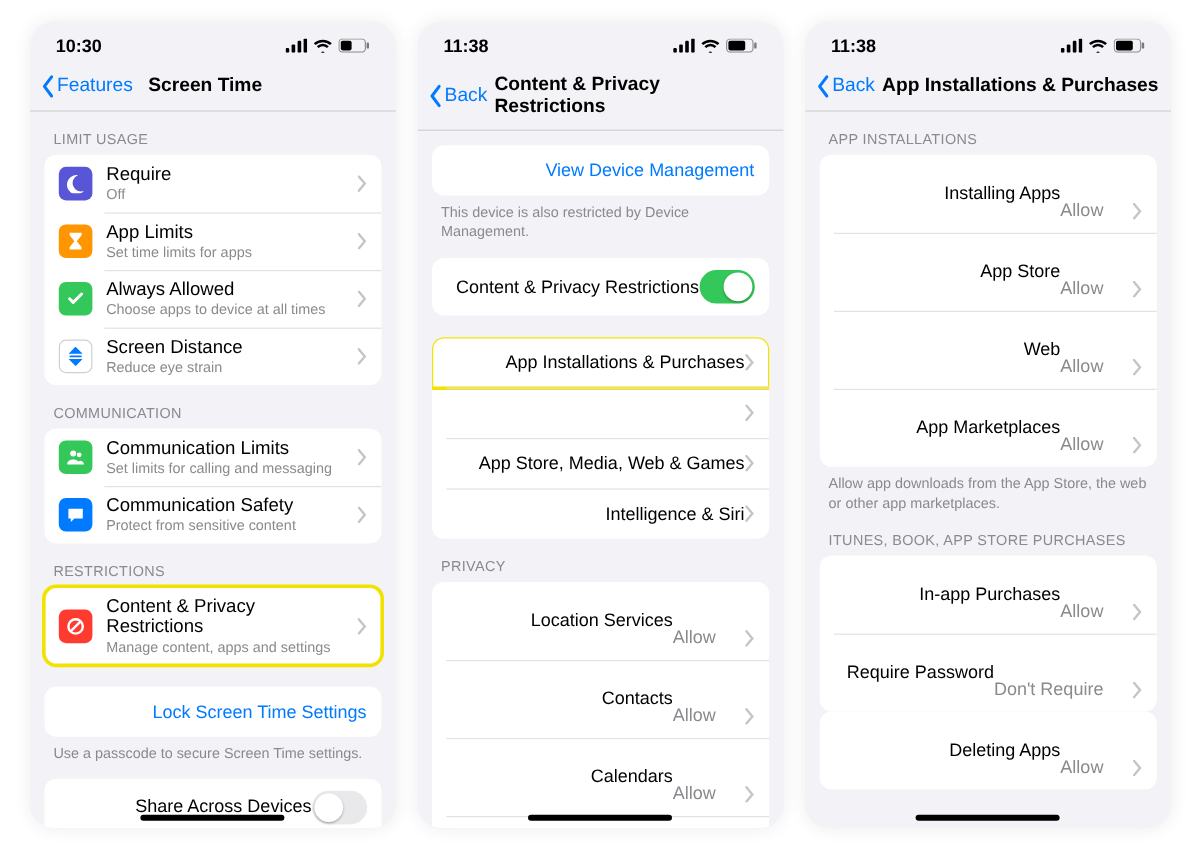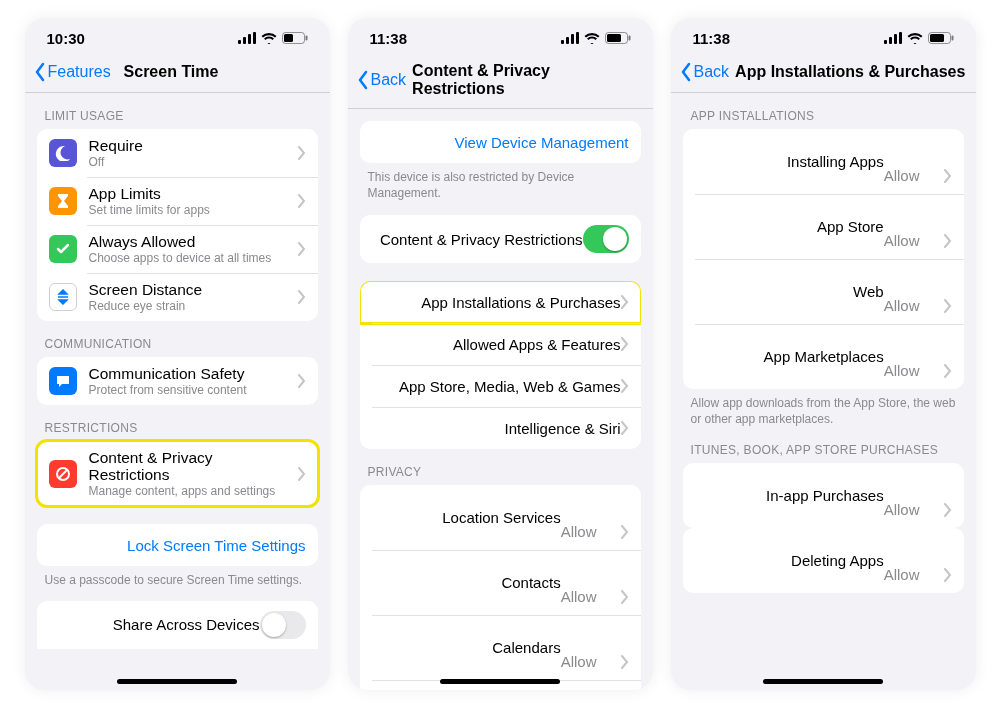--- a/index.html
+++ b/index.html
@@ -271,20 +271,38 @@
             <svg viewBox="0 0 8 14">
               <path d="M1 1 L6 7 L1 13" stroke="currentColor" stroke-width="2" fill="none" stroke-linecap="round"></path>
             </svg>
           </span>
       </div>
     </div>
 
     <div class="section-header">COMMUNICATION</div>
     <div class="card">
       <div class="row">
+        <div class="icon" style="background:#34c759">
+            <svg width="16" height="16" viewBox="0 0 16 16">
+              <circle cx="6" cy="5" r="2.5" fill="#fff"></circle>
+              <circle cx="11" cy="6" r="2" fill="#fff"></circle>
+              <path d="M1 14c0-3 3-4 5-4s5 1 5 4M9 14c0-2 2-3 3-3s3 1 3 3" fill="#fff"></path>
+            </svg>
+          </div>
+        <div class="row-body">
+            <div class="row-label">Communication Limits</div>
+            <div class="row-sub">Set limits for calling and messaging</div>
+          </div>
+        <span class="chevron">
+            <svg viewBox="0 0 8 14">
+              <path d="M1 1 L6 7 L1 13" stroke="currentColor" stroke-width="2" fill="none" stroke-linecap="round"></path>
+            </svg>
+          </span>
+      </div>
+      <div class="row">
         <div class="icon" style="background:#007aff">
             <svg width="16" height="16" viewBox="0 0 16 16">
               <path d="M2 3h12v8H7l-3 3v-3H2z" fill="#fff"></path>
             </svg>
           </div>
         <div class="row-body">
             <div class="row-label">Communication Safety</div>
             <div class="row-sub">Protect from sensitive content</div>
           </div>
         <span class="chevron">
@@ -385,21 +403,20 @@
     <div class="card">
       <div class="simple-row highlight" style="border-radius:10px 10px 0 0">
         <span>App Installations &amp; Purchases</span>
         <span class="chevron">
             <svg viewBox="0 0 8 14">
               <path d="M1 1 L6 7 L1 13" stroke="currentColor" stroke-width="2" fill="none" stroke-linecap="round"></path>
             </svg>
           </span>
       </div>
       <div class="simple-row">
-        <span>Allowed Apps &amp; Features</span>
         <span class="chevron">
             <svg viewBox="0 0 8 14">
               <path d="M1 1 L6 7 L1 13" stroke="currentColor" stroke-width="2" fill="none" stroke-linecap="round"></path>
             </svg>
           </span>
       </div>
       <div class="simple-row">
         <span>App Store, Media, Web &amp; Games</span>
         <span class="chevron">
             <svg viewBox="0 0 8 14">
@@ -565,20 +582,31 @@
           <span>In-app Purchases</span>
           <span class="right-cluster">
             <span class="row-value">Allow</span>
             <span class="chevron">
               <svg viewBox="0 0 8 14">
                 <path d="M1 1 L6 7 L1 13" stroke="currentColor" stroke-width="2" fill="none" stroke-linecap="round"></path>
               </svg>
             </span>
           </span>
         </div>
+      <div class="simple-row">
+          <span>Require Password</span>
+          <span class="right-cluster">
+            <span class="row-value">Don't Require</span>
+            <span class="chevron">
+              <svg viewBox="0 0 8 14">
+                <path d="M1 1 L6 7 L1 13" stroke="currentColor" stroke-width="2" fill="none" stroke-linecap="round"></path>
+              </svg>
+            </span>
+          </span>
+        </div>
     </div>
 
     <div class="card">
       <div class="simple-row">
           <span>Deleting Apps</span>
           <span class="right-cluster">
             <span class="row-value">Allow</span>
             <span class="chevron">
               <svg viewBox="0 0 8 14">
                 <path d="M1 1 L6 7 L1 13" stroke="currentColor" stroke-width="2" fill="none" stroke-linecap="round"></path>

